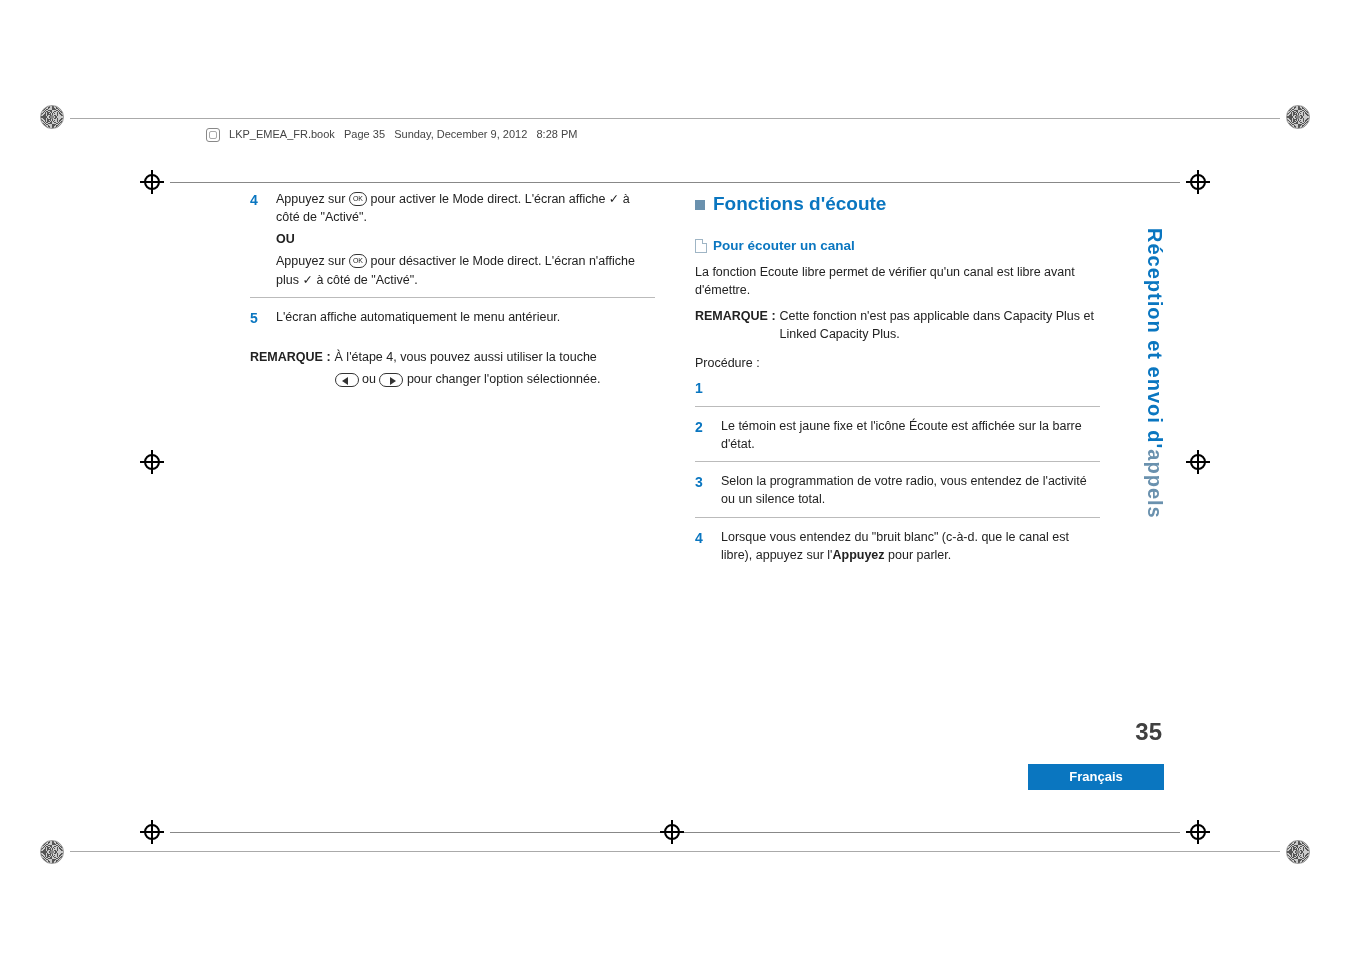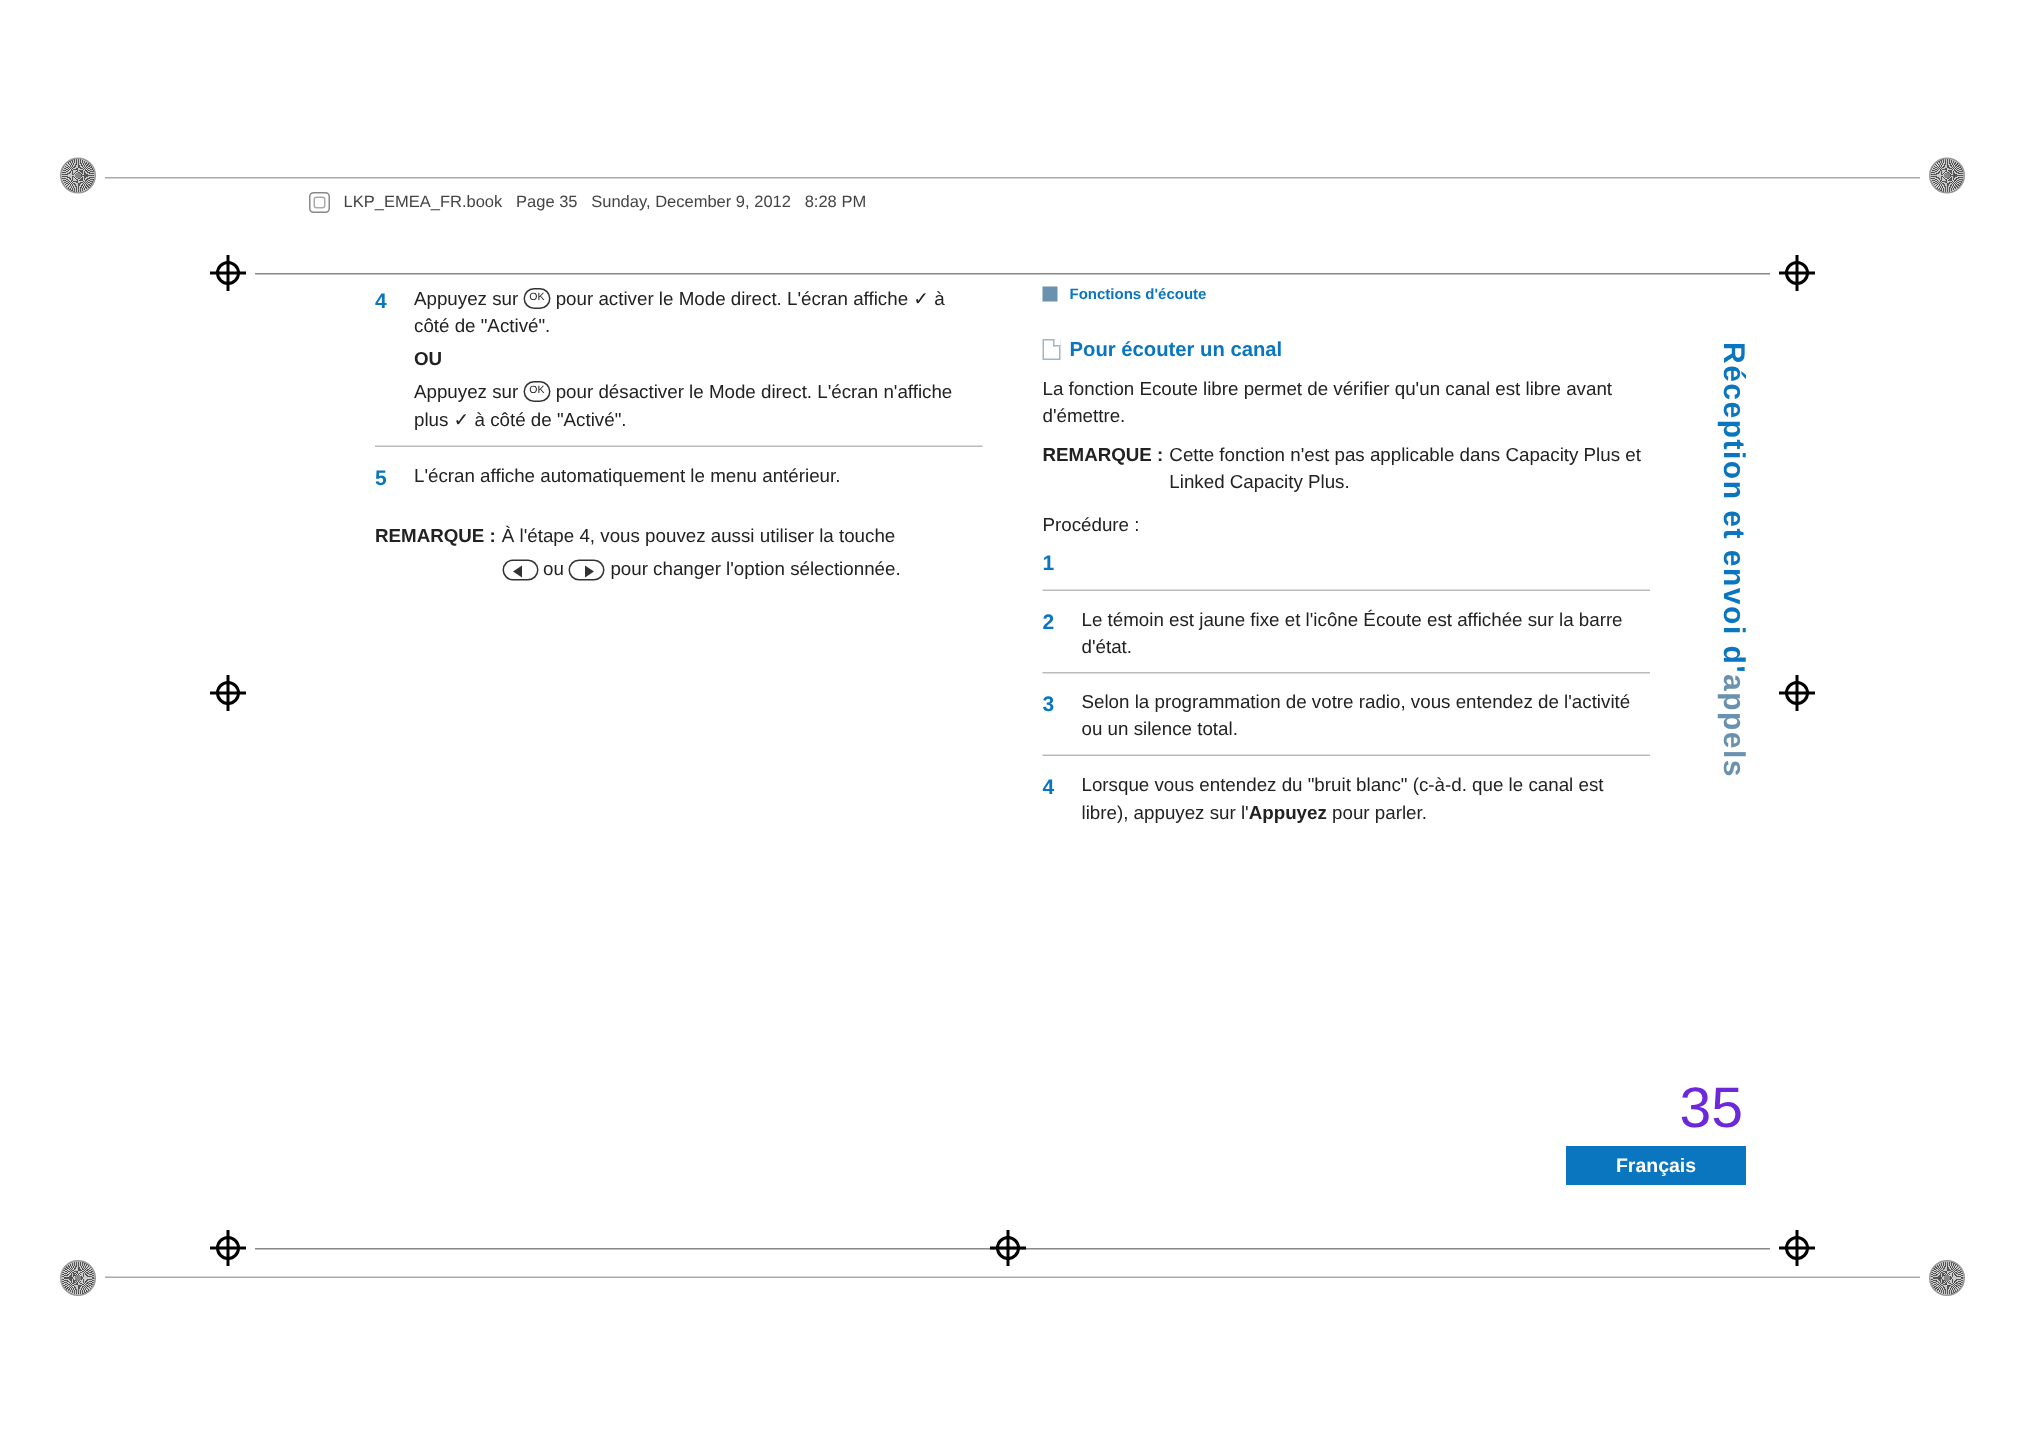--- a/index.html
+++ b/index.html
@@ -33,31 +33,31 @@
 .step-body{flex:1}
 .ok-icon{display:inline-block;width:18px;height:14px;border:1.2px solid #333;border-radius:9px;font-size:7px;text-align:center;line-height:12px;vertical-align:middle;position:relative;top:-1px}
 .arrow-cap{display:inline-block;width:24px;height:14px;border:1.2px solid #333;border-radius:8px;position:relative;vertical-align:middle}
 .arrow-cap::after{content:"";position:absolute;top:3px;width:0;height:0;border-top:4px solid transparent;border-bottom:4px solid transparent}
 .arrow-cap.left::after{left:6px;border-right:6px solid #333}
 .arrow-cap.right::after{right:6px;border-left:6px solid #333}
 em.italic{font-style:italic}
 .bold{font-weight:bold}
 .note-row{display:flex;gap:4px;margin-top:12px}
 .note-label{font-weight:bold;white-space:nowrap}
-.h-main{color:#0a76c0;font-weight:bold;font-size:10px;margin-bottom:18px}
+.h-main{color:#0a76c0;font-weight:bold;font-size:19px;margin-bottom:18px}
 .h-main .sq{display:inline-block;width:10px;height:10px;background:#6a91ae;margin-right:8px;vertical-align:middle}
 .h-sub{color:#0a76c0;font-weight:bold;font-size:13.5px;margin:14px 0 8px}
 .h-sub .doc-icon{display:inline-block;width:12px;height:14px;border:1px solid #9fb5c5;margin-right:6px;vertical-align:middle;position:relative}
 .h-sub .doc-icon::after{content:"";position:absolute;right:-1px;top:-1px;width:4px;height:4px;background:#fff;border-left:1px solid #9fb5c5;border-bottom:1px solid #9fb5c5}
 .proc{font-weight:normal;margin:10px 0 6px}
 .sidebar{position:absolute;right:183px;top:228px;width:24px;height:324px}
 .sidebar-text{color:#0a76c0;font-weight:bold;font-size:20px;letter-spacing:1px;writing-mode:vertical-rl;white-space:nowrap}
 .sidebar-text .alt{color:#6a91ae}
-.page-num{position:absolute;right:188px;top:718px;color:#6d28d9;font-size:38px;font-weight:normal}
-.lang-bar{position:absolute;right:186px;top:764px;width:120px;height:26px;background:#0a76c0;color:#fff;font-weight:bold;font-size:13px;text-align:center;line-height:26px}
+.page-num{position:absolute;right:188px;top:718px;color:#404040;font-size:24px;font-weight:bold}
+.lang-bar{position:absolute;right:186px;top:764px;width:136px;height:26px;background:#0a76c0;color:#fff;font-weight:bold;font-size:13px;text-align:center;line-height:26px}
 .check{font-family:Arial}
 </style>
 </head>
 <body>
 
 <div class="hline-top"></div>
 <div class="hline-top2"></div>
 <div class="hline-bot"></div>
 <div class="hline-bot2"></div>
 

